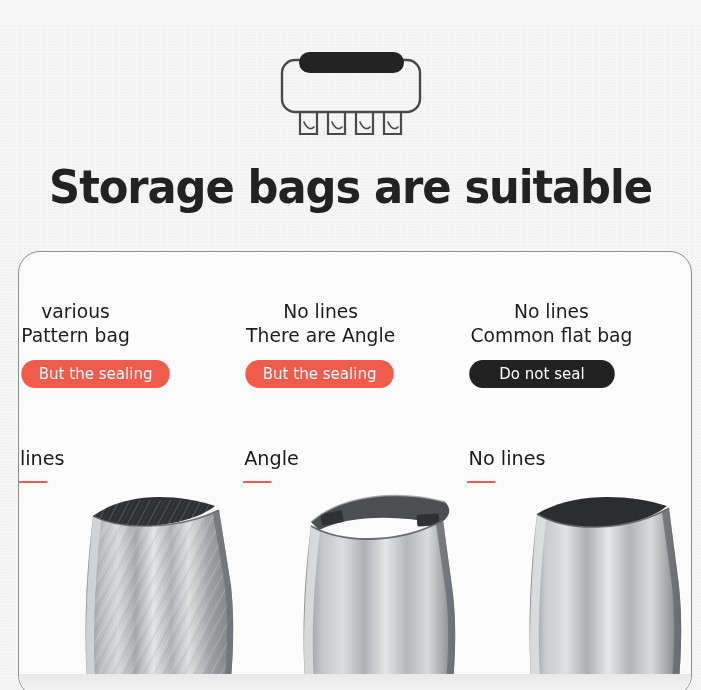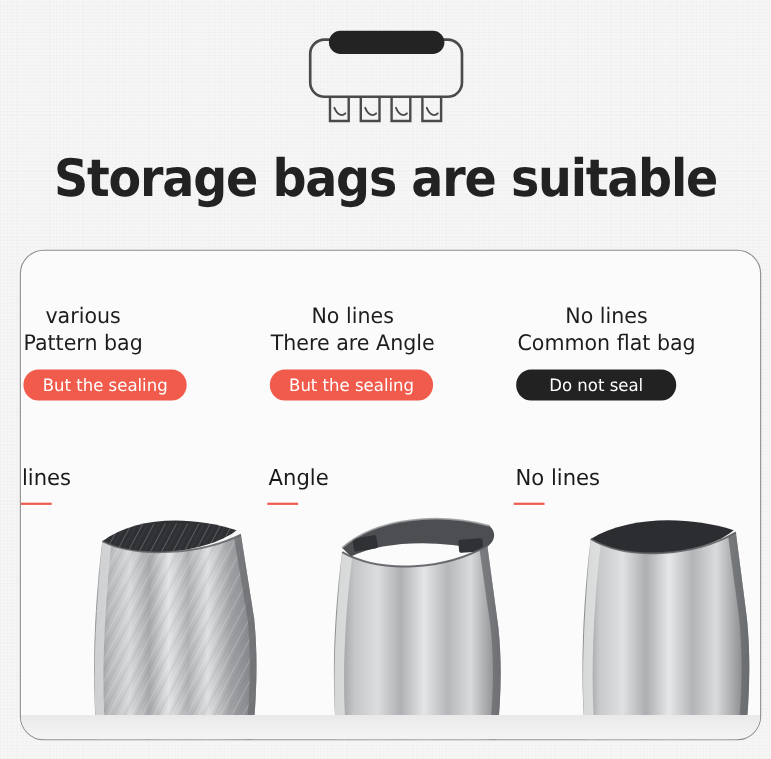--- a/index.html
+++ b/index.html
@@ -17,20 +17,21 @@
   }
 
   
   .page {
     position: absolute;
     inset: 0;
     background:
       repeating-linear-gradient(0deg, rgba(0,0,0,0.012) 0px, rgba(0,0,0,0.012) 1px, rgba(0,0,0,0) 1px, rgba(0,0,0,0) 3px),
       repeating-linear-gradient(90deg, rgba(0,0,0,0.012) 0px, rgba(0,0,0,0.012) 1px, rgba(0,0,0,0) 1px, rgba(0,0,0,0) 3px),
       #f6f6f6;
+    margin-top: 24px;
   }
 
   
   .icon-wrap {
     position: absolute;
     left: 0; right: 0;
     top: 26px;
     height: 86px;
     display: flex;
     align-items: flex-start;

